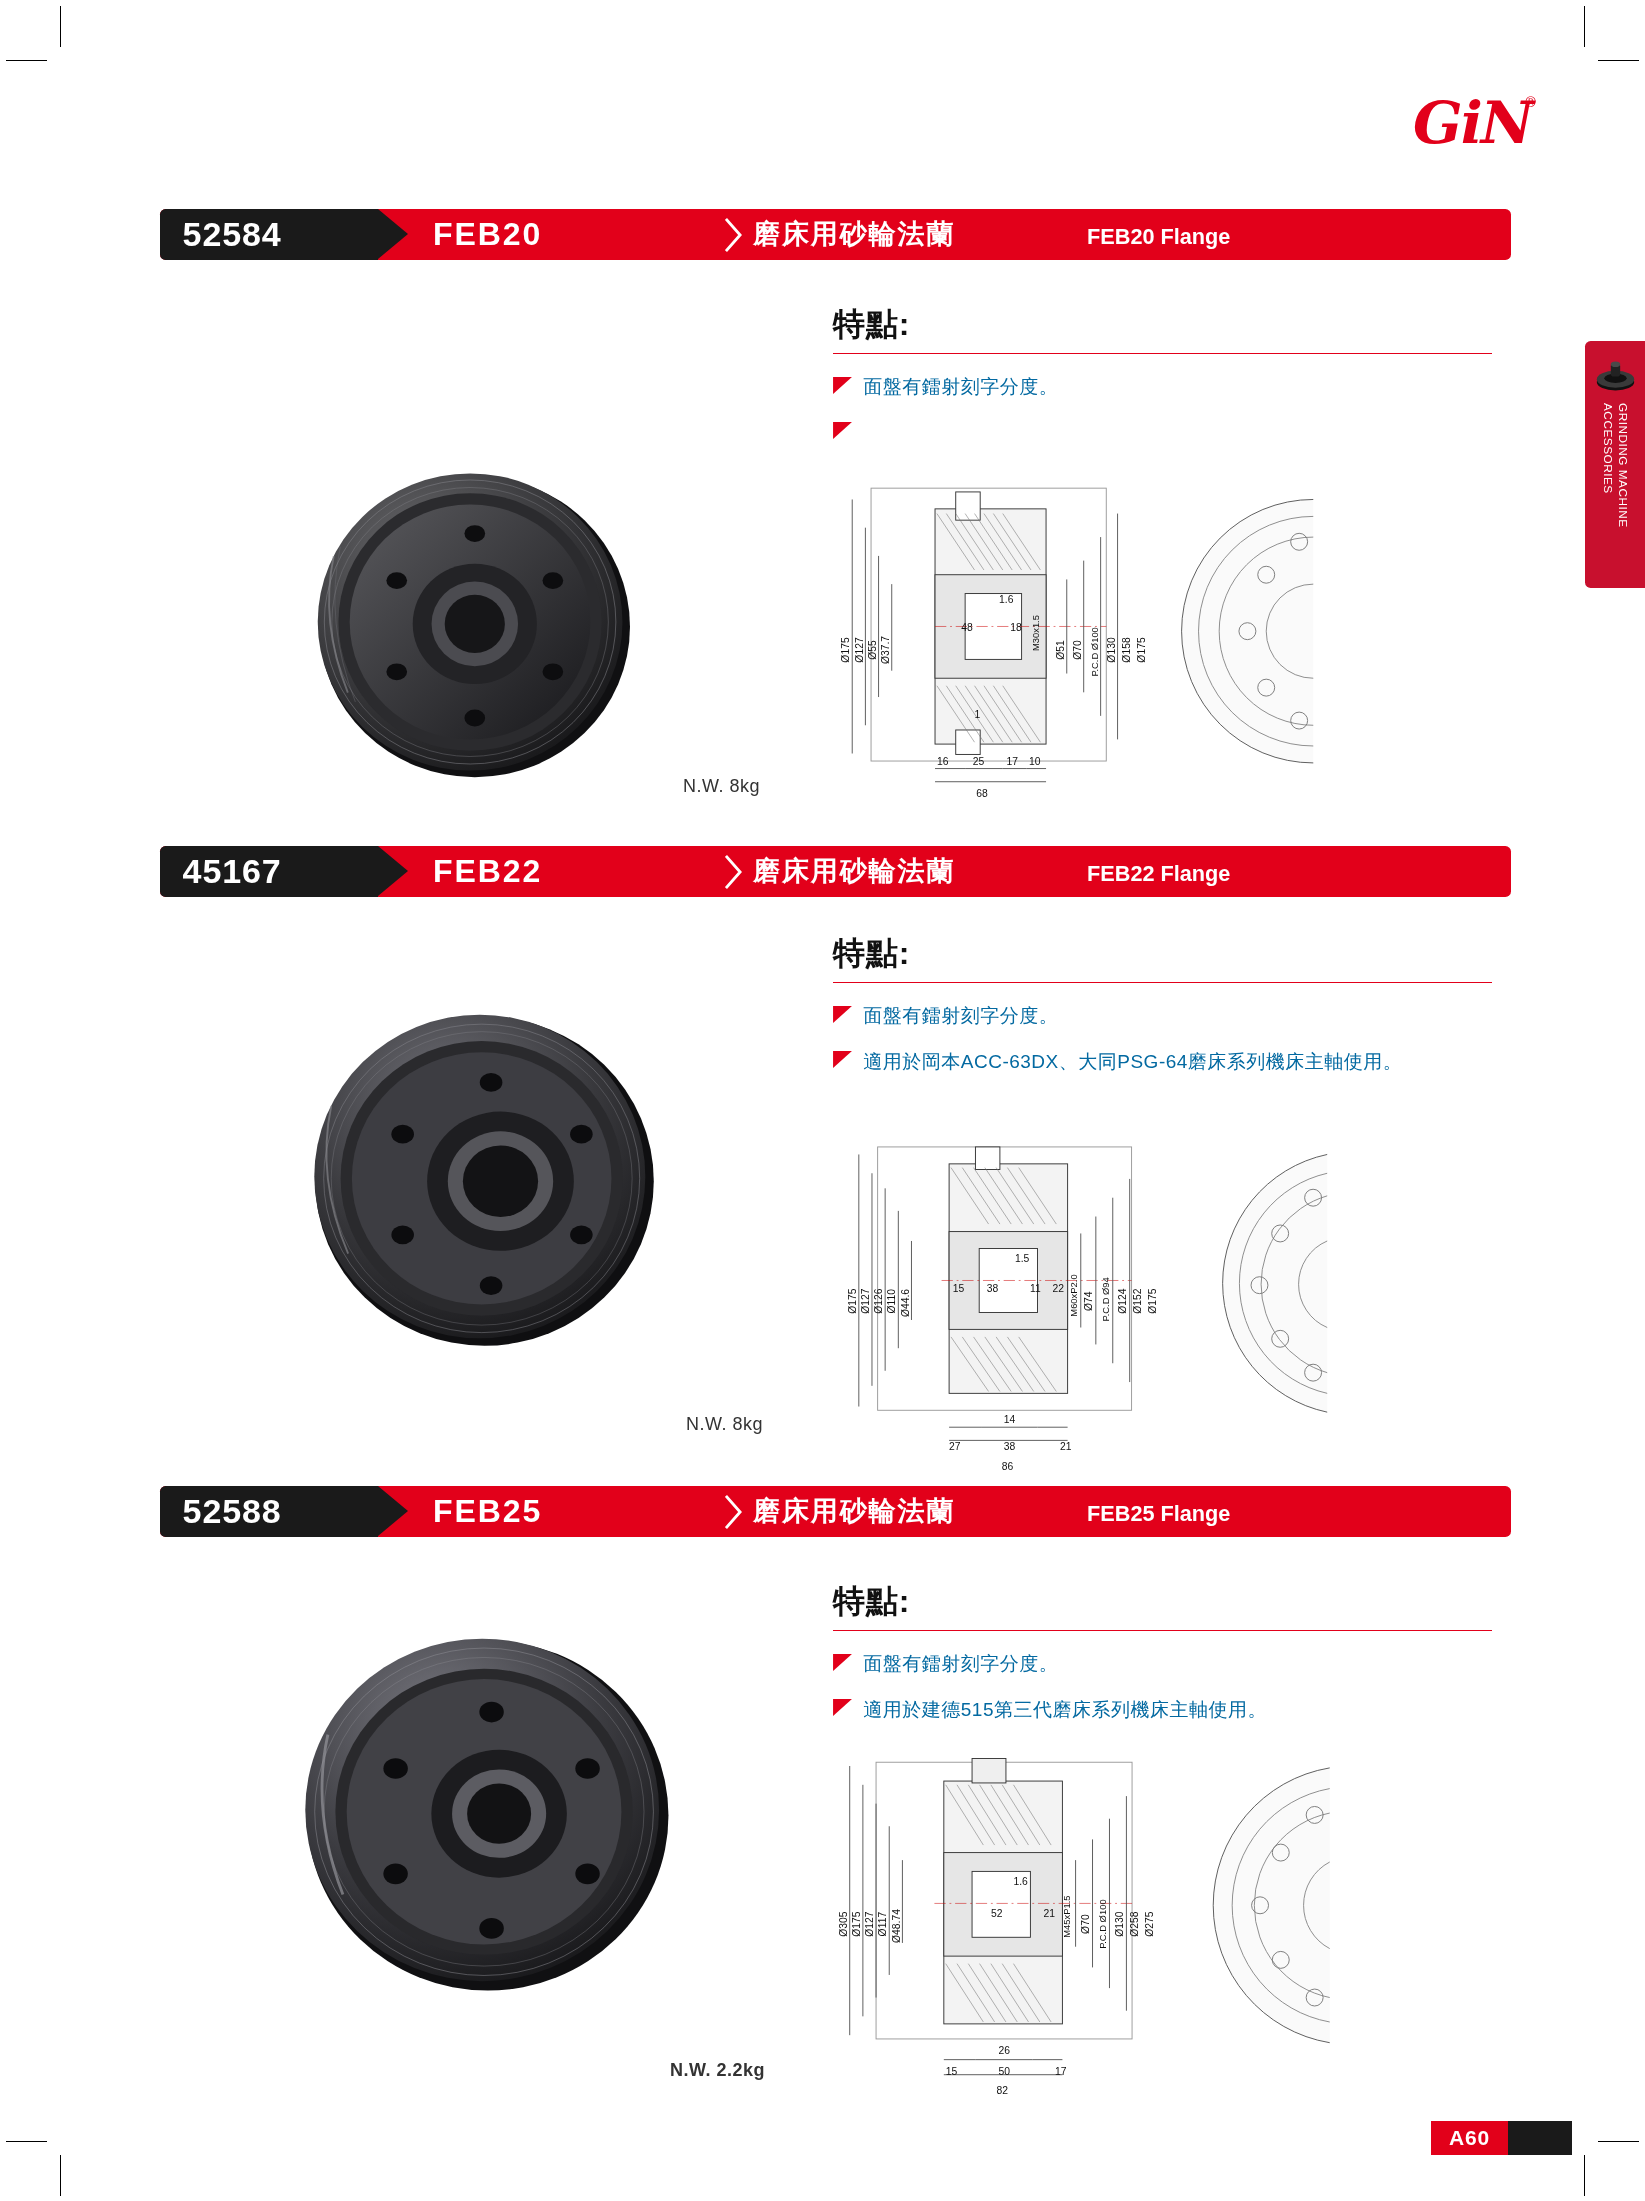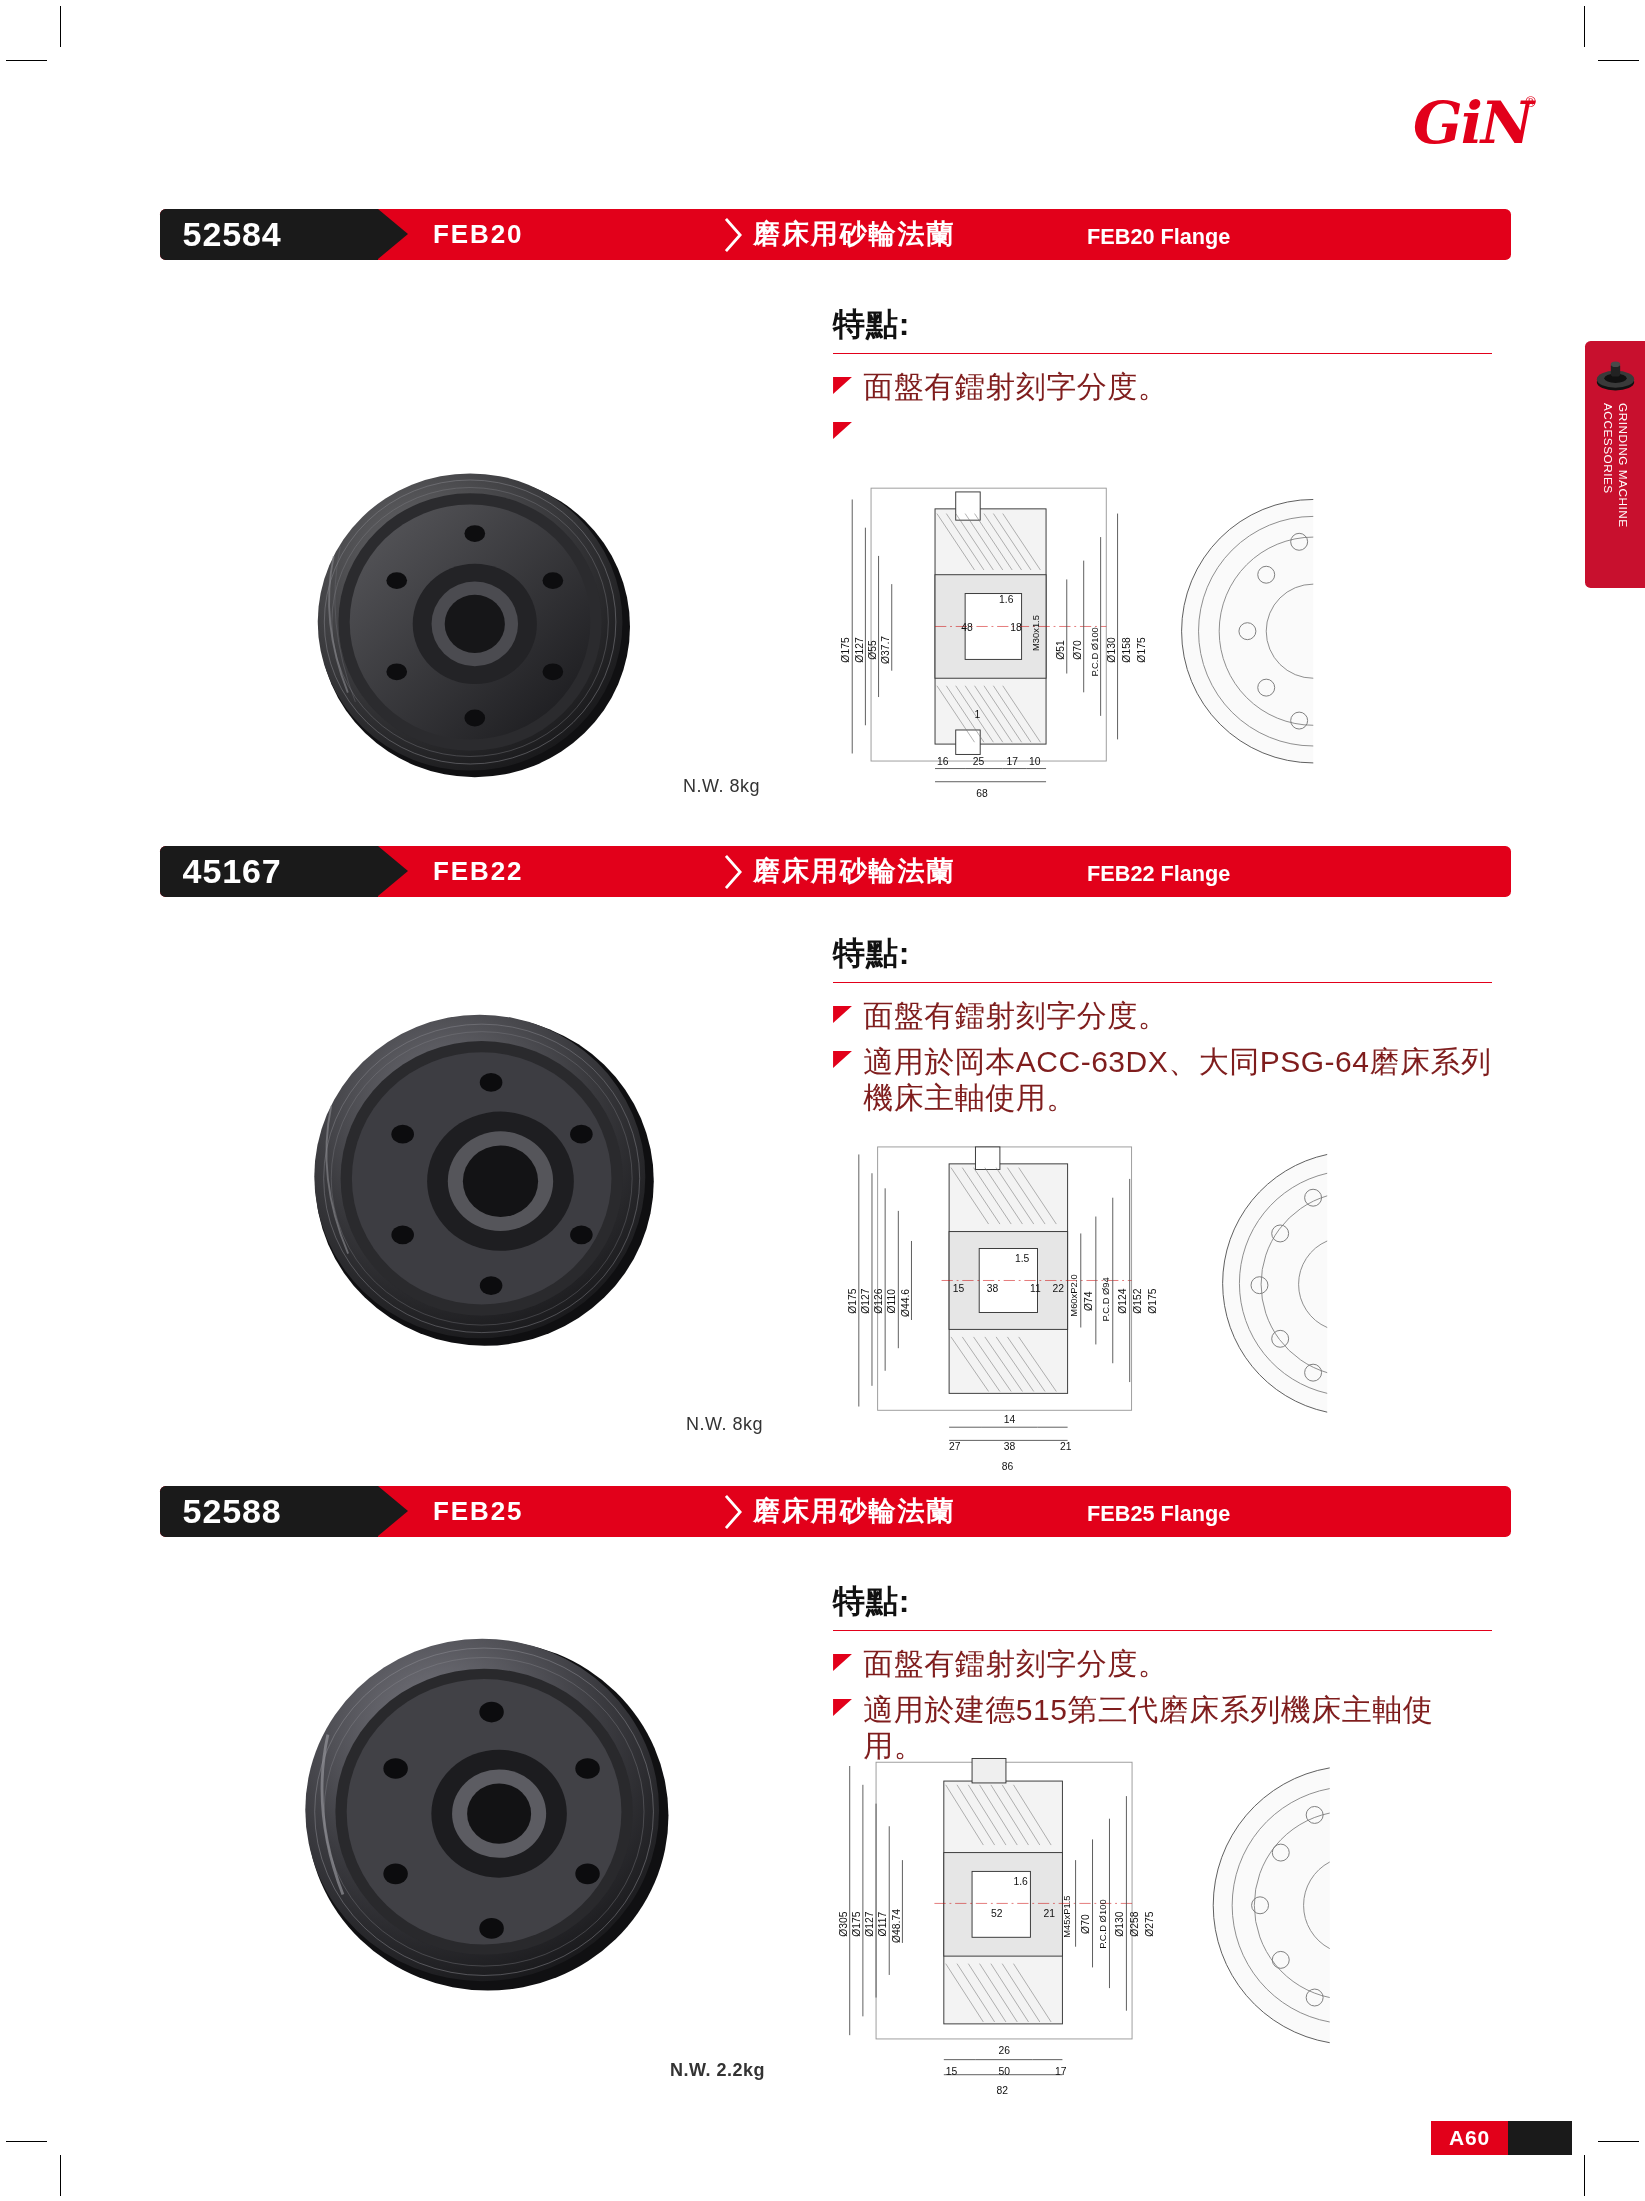--- a/index.html
+++ b/index.html
@@ -130,21 +130,21 @@
     font-size: 34px;
     font-weight: bold;
     letter-spacing: 0.9px;
     font-family: "Liberation Sans", sans-serif;
   }
   .bar .model {
     position: absolute;
     left: 273px; top: 0;
     height: 51px; line-height: 51px;
     color: #fff;
-    font-size: 26px;
+    font-size: 32px;
     font-weight: bold;
     letter-spacing: 1.9px;
   }
   .bar .chev {
     position: absolute;
     left: 565px; top: 8.5px;
     width: 17px; height: 34px;
   }
   .bar .title-zh {
     position: absolute;
@@ -187,23 +187,23 @@
     align-items: flex-start;
     margin-bottom: 9.4px;
   }
   .feat-item .bullet {
     width: 19px; height: 17px;
     margin-top: 7.5px;
     margin-right: 11.3px;
     flex: 0 0 auto;
   }
   .feat-item .txt {
-    font-size: 30px;
+    font-size: 19px;
     line-height: 36px;
-    color: #7f1d1d;
+    color: #0369a1;
     letter-spacing: 0.5px;
   }
 
   
   .photo {
     position: absolute;
   }
   .nw {
     position: absolute;
     font-size: 18px;

